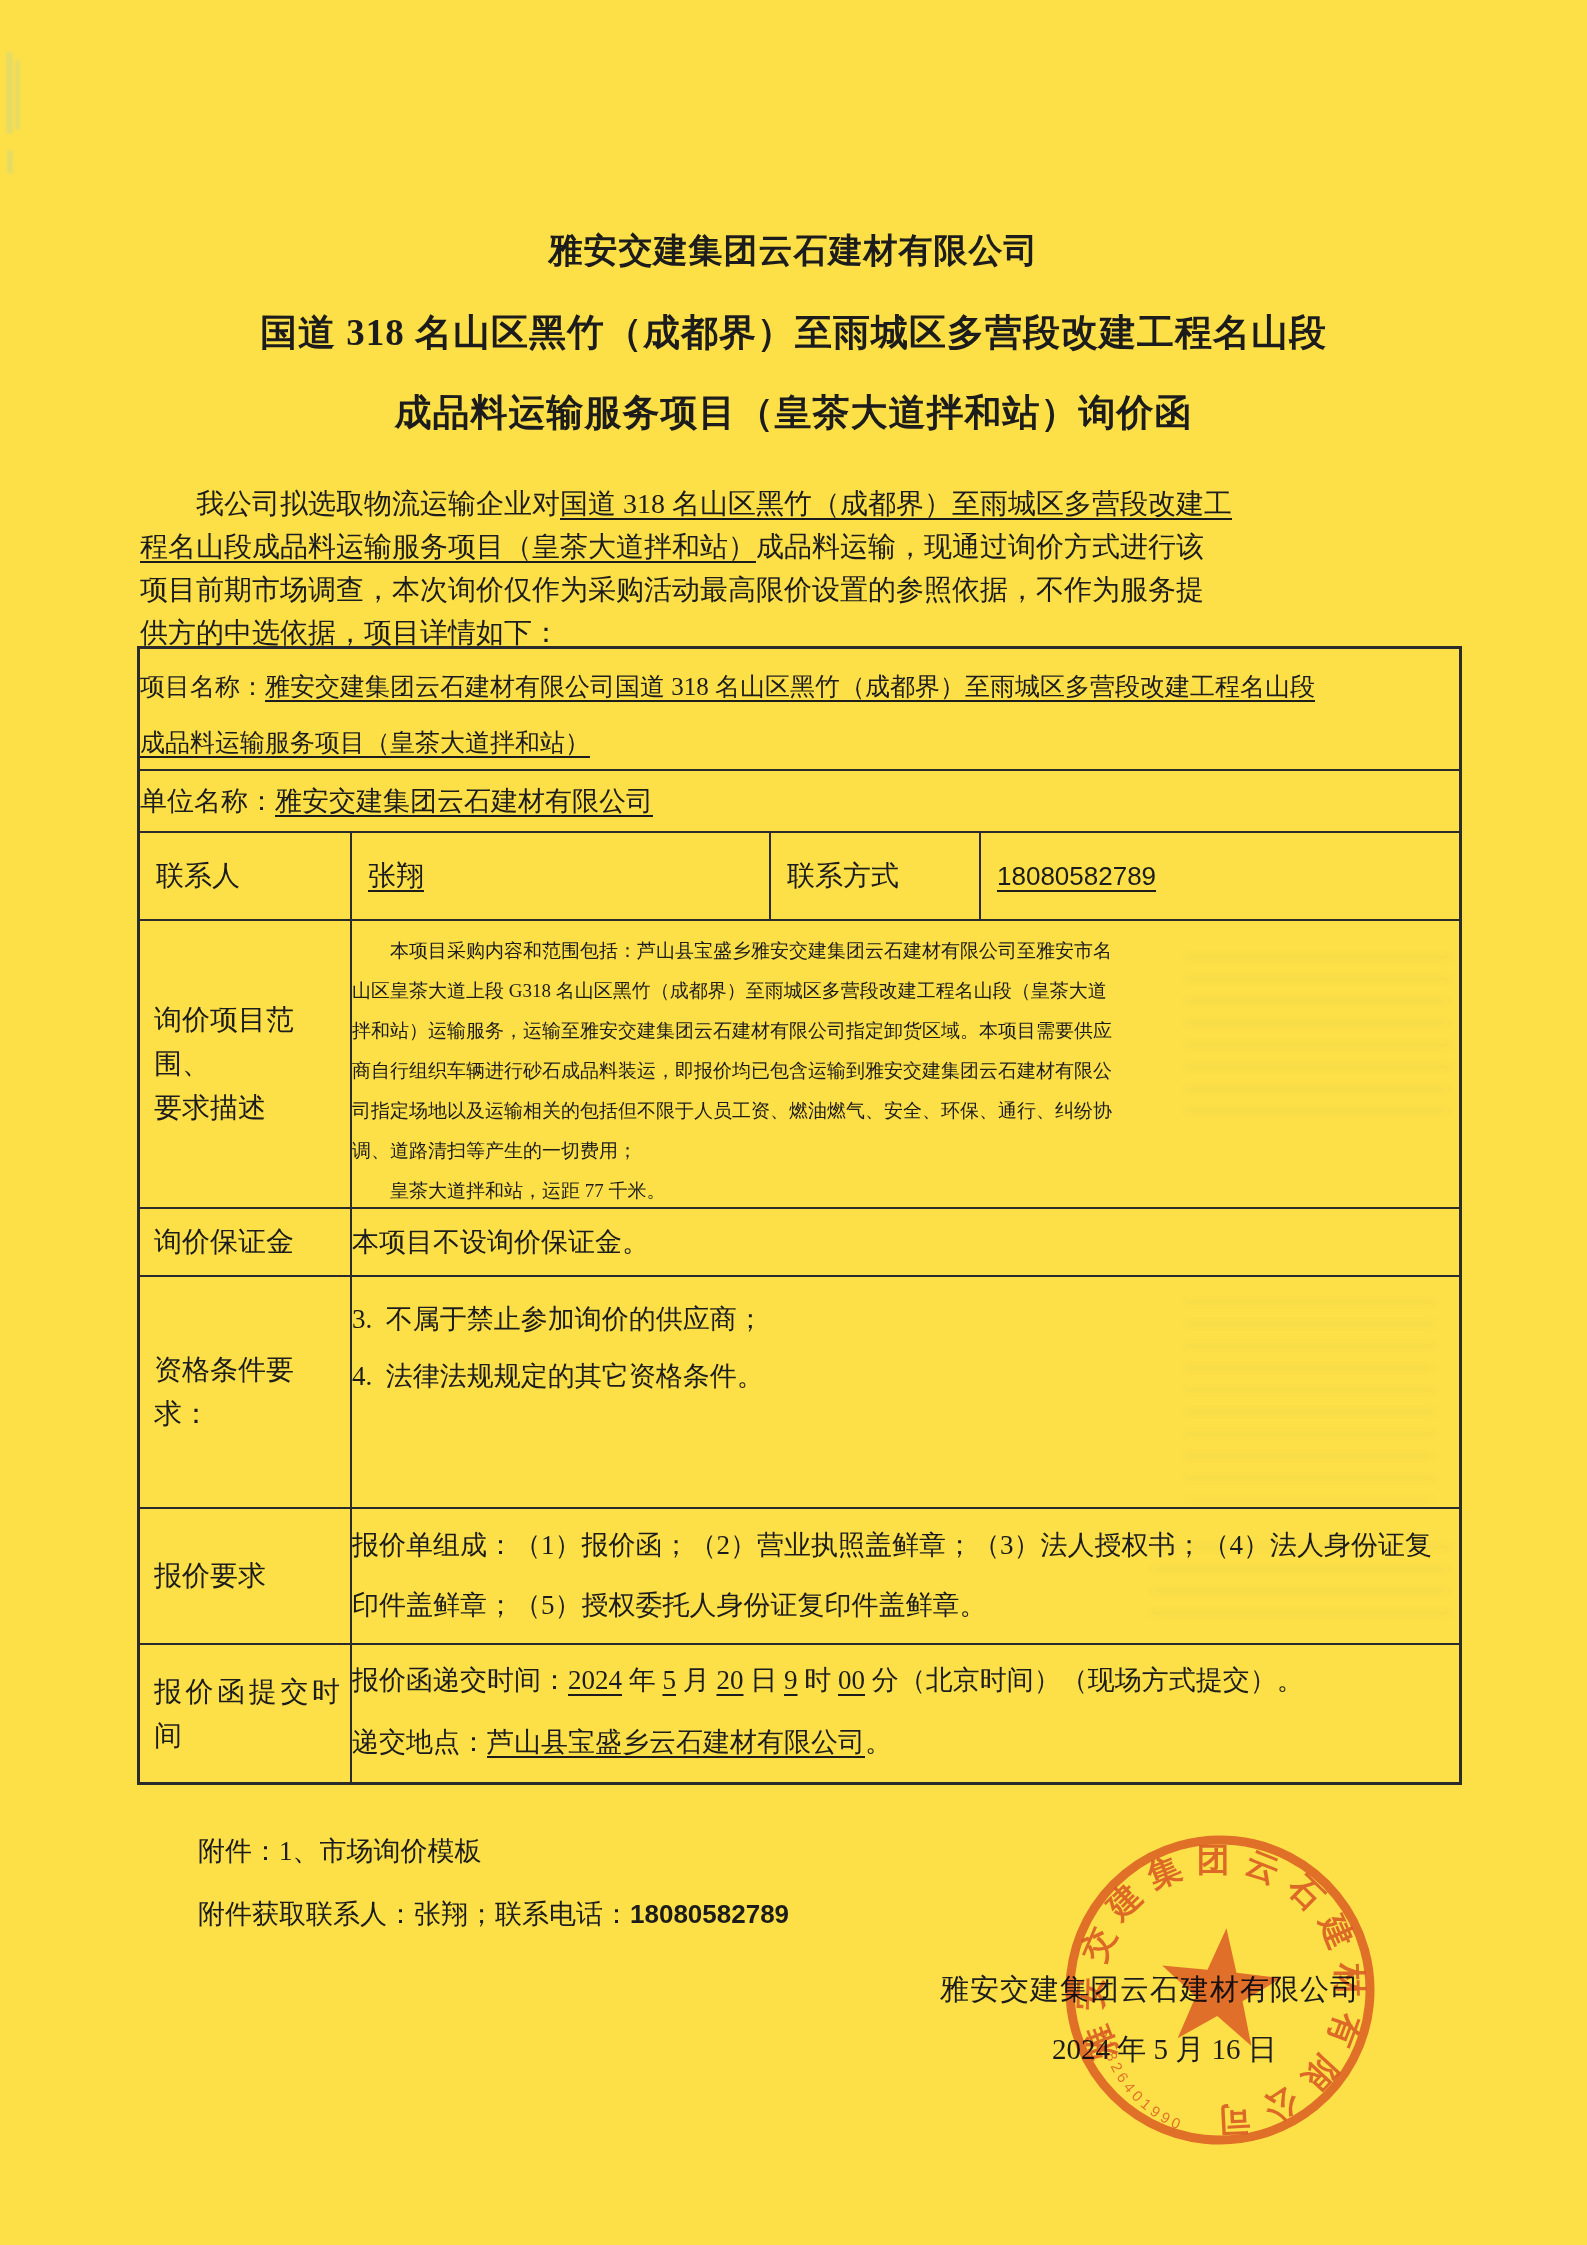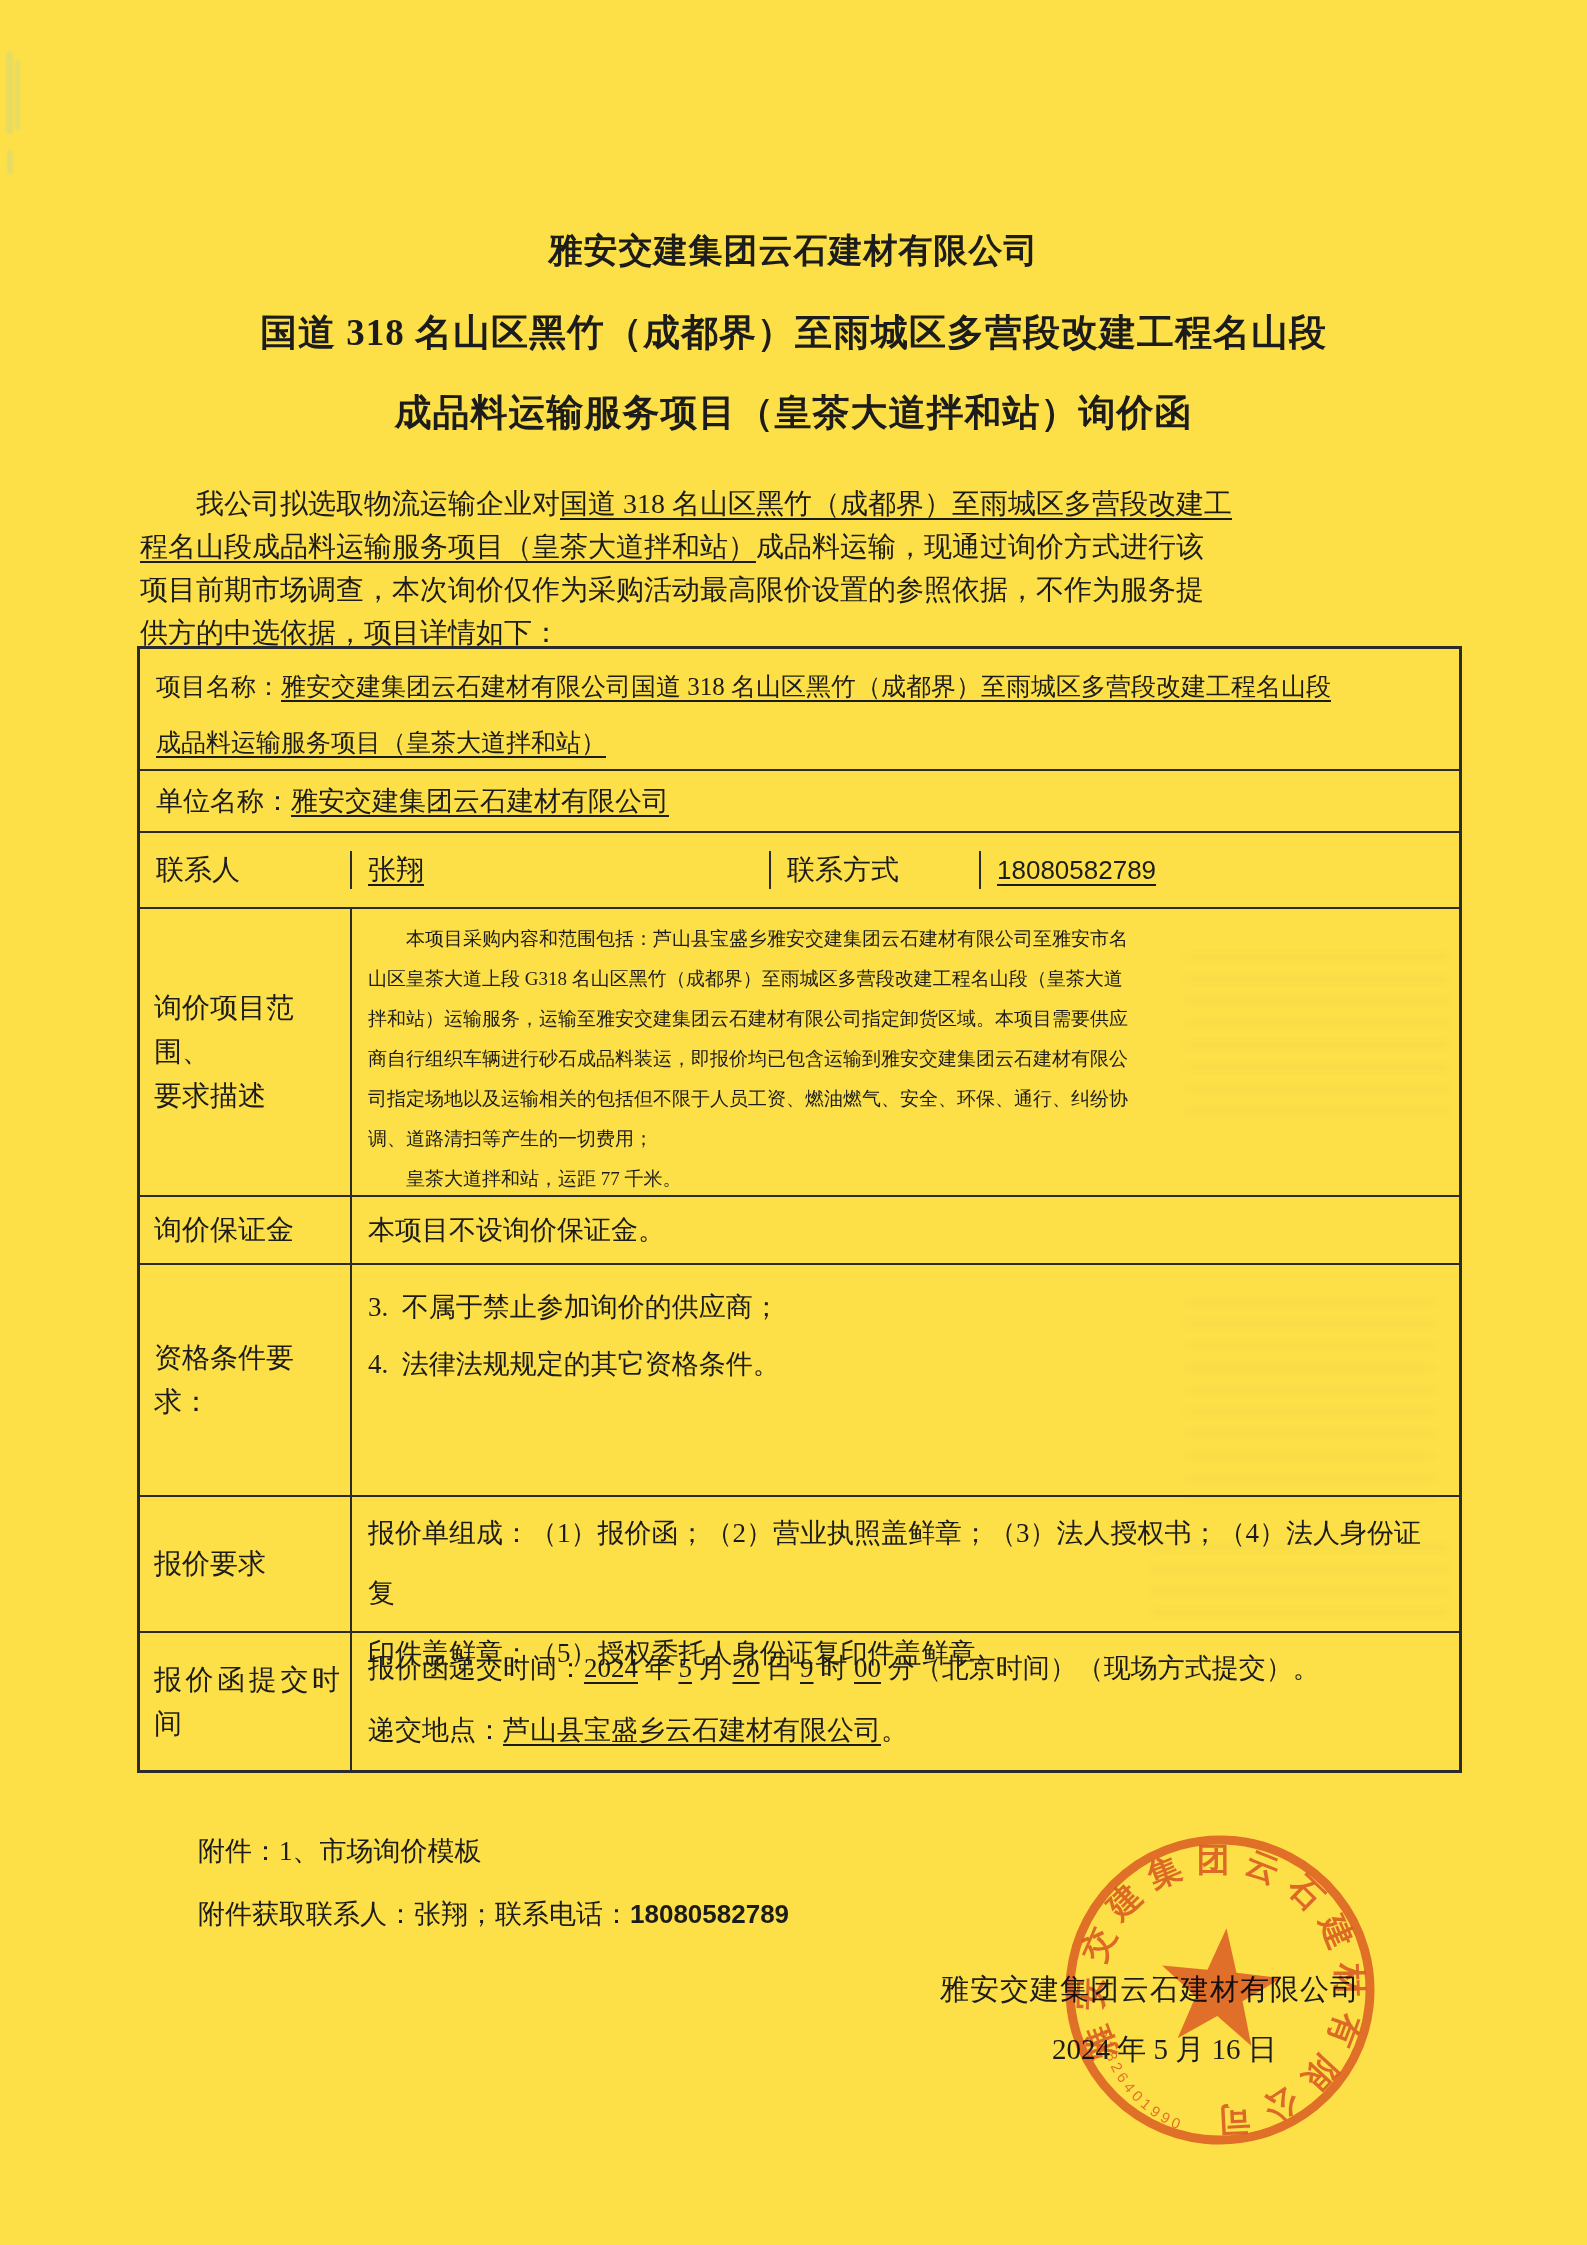--- a/index.html
+++ b/index.html
@@ -14,24 +14,24 @@
   .intro{left:140px;top:482px;width:1322px;font-size:28px;line-height:43px;}
   .ln{white-space:pre-wrap;}
   .u{text-decoration:underline;text-underline-offset:5px;text-decoration-thickness:2px;}
   
   .tbl{left:137px;top:646px;width:1325px;border:3px solid #2b2b2b;box-sizing:border-box;}
   .row{display:flex;box-sizing:border-box;border-top:2px solid #2b2b2b;}
   .row:first-child{border-top:none;}
   .cell{box-sizing:border-box;}
   .lab{width:212px;flex:0 0 212px;border-right:2px solid #2b2b2b;display:flex;flex-direction:column;
        justify-content:center;padding:0 10px 0 14px;font-size:28px;line-height:44px;}
-  .val{flex:1 1 auto;padding:6px 16px;font-size:27px;}
+  .val{flex:1 1 auto;padding:6px 0;font-size:27px;}
   .r-project{height:120px;}.r-project .val{line-height:56px;font-size:25px;padding-top:10px;}
   .r-unit{height:62px;}.r-unit .val{line-height:48px;font-size:27px;}
-  .r-contact{height:76px;font-size:28px;align-items:center;}
+  .r-contact{height:88px;font-size:28px;}
   .r-contact .c{display:flex;align-items:center;box-sizing:border-box;padding-left:16px;}
   .c1{width:212px;flex:0 0 212px;border-right:2px solid #2b2b2b;}
   .c2{width:419px;flex:0 0 419px;border-right:2px solid #2b2b2b;}
   .c3{width:210px;flex:0 0 210px;border-right:2px solid #2b2b2b;}
   .c4{flex:1 1 auto;font-family:"Liberation Sans","DejaVu Sans",sans-serif;font-size:26px;}
   .r-scope{height:288px;}.r-scope .val{font-size:19px;line-height:40px;padding-top:10px;}
   .r-deposit{height:68px;}.r-deposit .val{display:flex;align-items:center;}
   .r-qual{height:232px;}.r-qual .val{padding-top:14px;line-height:57px;font-size:27px;}
   .r-quote{height:136px;}.r-quote .val{line-height:60px;padding-top:6px;}
   .r-time{height:139px;}.r-time .val{line-height:62px;padding-top:4px;}

